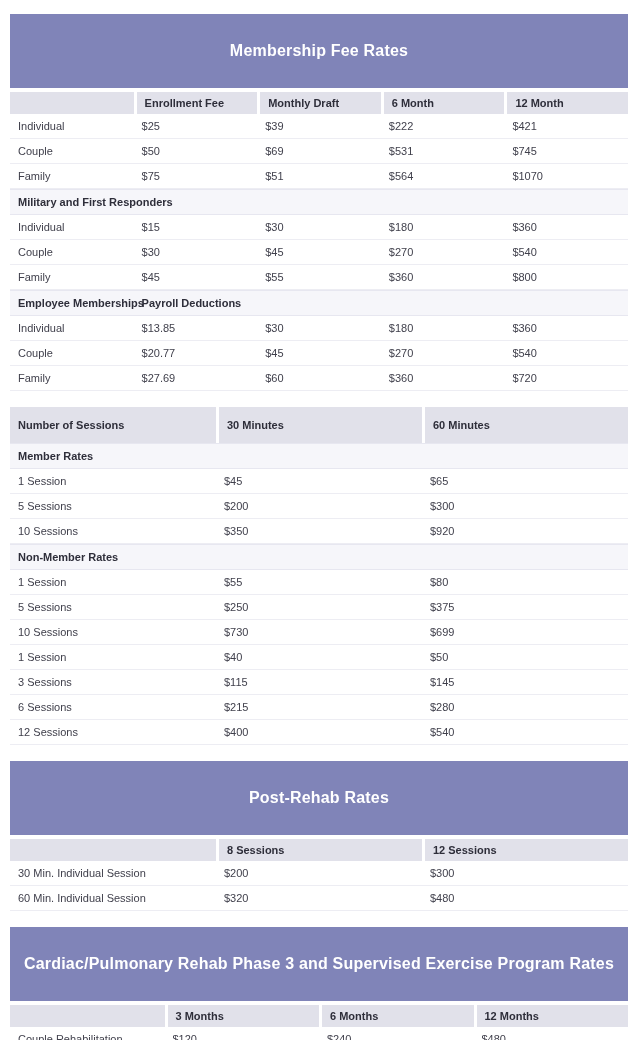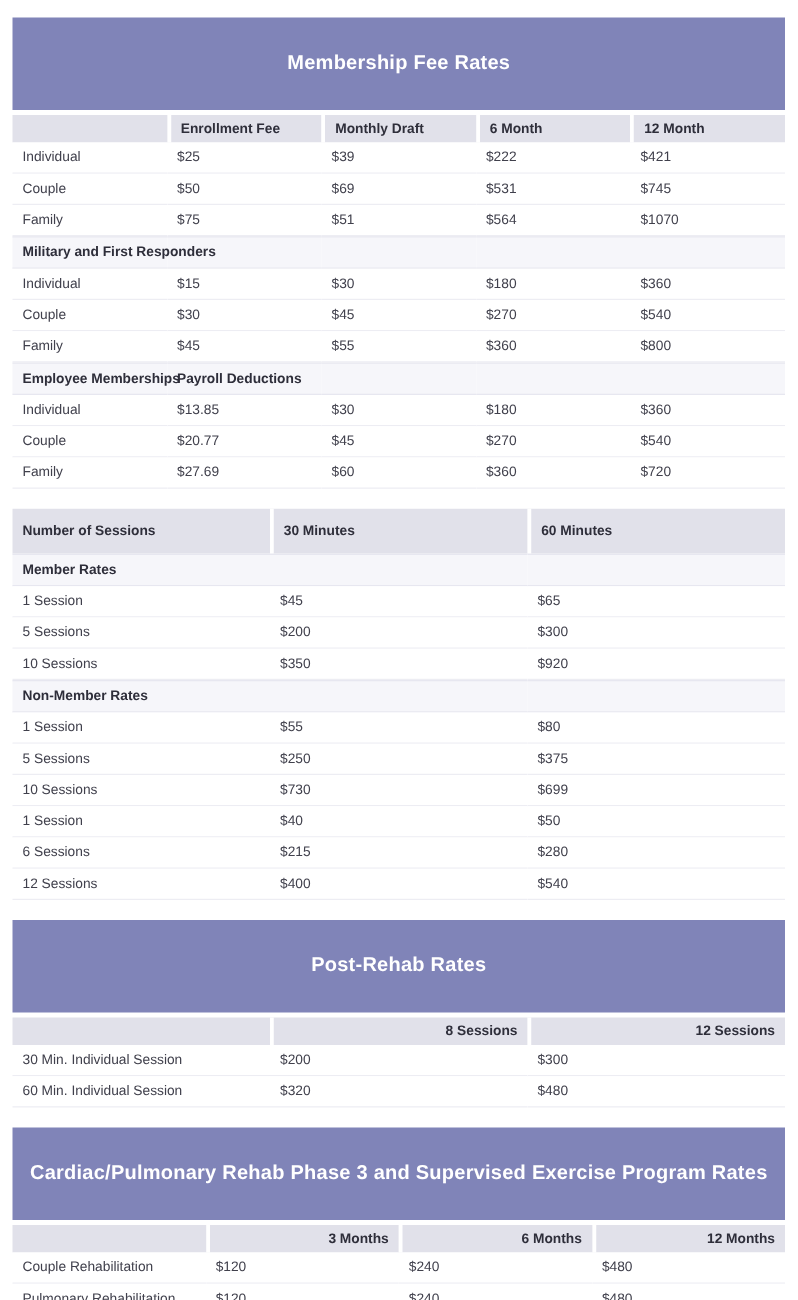--- a/index.html
+++ b/index.html
@@ -51,21 +51,21 @@
     background:var(--header-bg);
     color:var(--strong-text);
     font-weight:bold;
     text-align:left;
     padding:5px 8px;
     font-size:11px;
     white-space:nowrap;
     overflow:visible;
   }
   thead th + th{border-left:3px solid #fff;}
-  section.header-center thead th:not(:first-child){text-align:right;}
+  section.header-center thead th:not(:first-child){text-align:left;}
   
   section.tall-header thead th{padding-top:12px;padding-bottom:12px;}
   tbody td{
     padding:6px 8px;
     border-bottom:1px solid var(--row-border);
     background:#fff;
     white-space:nowrap;
     overflow:visible;
   }
   tr.section-row td{
@@ -232,20 +232,25 @@
           </tr>
           <tr>
             <td>10 Sessions</td>
             <td>$730</td>
             <td>$699</td>
           </tr>
           <tr>
             <td>1 Session</td>
             <td>$40</td>
             <td>$50</td>
+          </tr>
+          <tr>
+            <td>3 Sessions</td>
+            <td>$115</td>
+            <td>$145</td>
           </tr>
           <tr>
             <td>6 Sessions</td>
             <td>$215</td>
             <td>$280</td>
           </tr>
           <tr>
             <td>12 Sessions</td>
             <td>$400</td>
             <td>$540</td>

